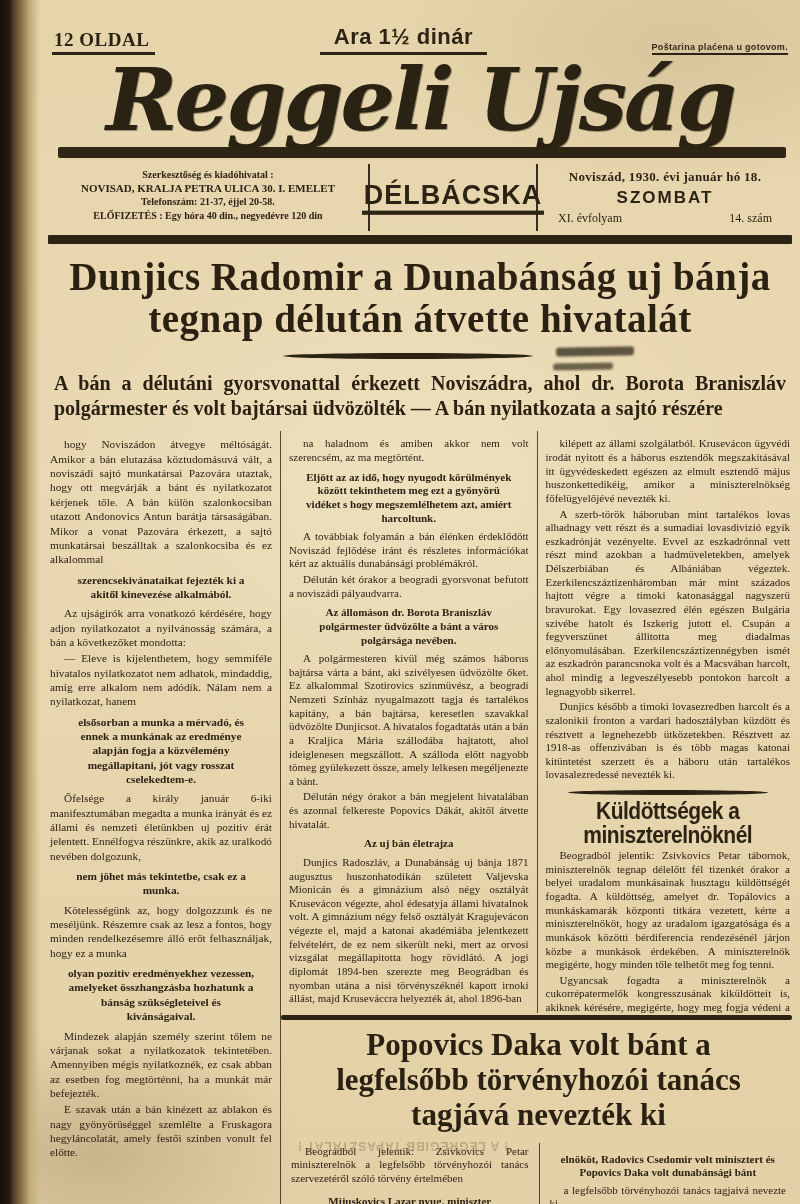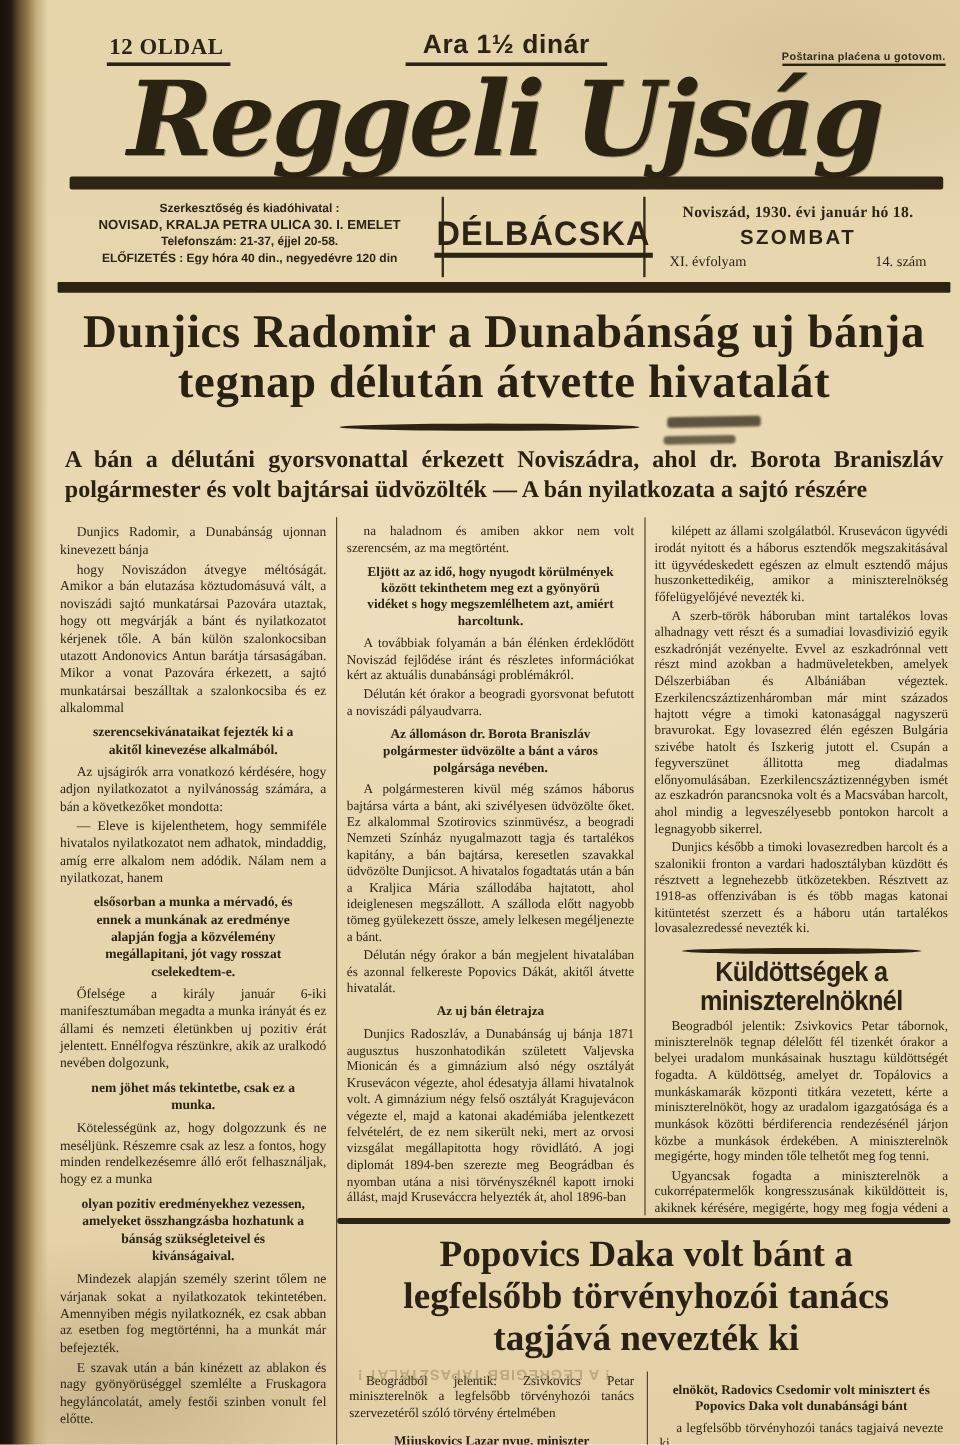--- a/index.html
+++ b/index.html
@@ -15,37 +15,37 @@
     color:#2c2315;
   }
   .spine {
     position:absolute; left:0; top:0; width:40px; height:1204px; z-index:5;
     background:linear-gradient(90deg,#17100a 0px,#241910 9px,#5e4a2e 15px,#93794c 23px,#c4ac7b 30px,rgba(214,195,150,0) 40px);
   }
   .content { position:relative; margin-left:42px; padding:0 8px 0 6px; z-index:2; }
 
   
   .topbar { display:flex; align-items:flex-end; justify-content:space-between; padding:24px 4px 0 4px; }
-  .pages { font-family:"Liberation Serif",serif; font-weight:bold; font-size:19px; border-bottom:3px solid #2c2315; padding:0 6px 1px 2px; letter-spacing:.5px;margin-left:37px; }
+  .pages { font-family:"Liberation Serif",serif; font-weight:bold; font-size:19px; border-bottom:3px solid #2c2315; padding:0 6px 1px 2px; letter-spacing:.5px; }
   .price { font-family:"Liberation Sans",sans-serif; font-weight:bold; font-size:22px; border-bottom:3px solid #2c2315; padding:0 14px 2px 14px; letter-spacing:.5px; }
   .postage { font-family:"Liberation Sans",sans-serif; font-weight:bold; font-size:9px; border-bottom:2px solid #2c2315; padding-bottom:1px; letter-spacing:.3px; color:#33291a; }
 
   
   .masthead { text-align:center; padding:2px 0 0 0; }
   .masthead-title {
     font-family:"DejaVu Serif", serif; font-style:italic; font-weight:bold;
     font-size:86px; line-height:1.0; letter-spacing:-3px; color:#2a2213;
     text-shadow:1px 1px 0 rgba(42,34,19,.4);
   }
   .masthead-bar { height:11px; background:#2e2515; margin:4px 6px 0 10px; border-radius:2px; }
 
   
   .info-row { display:flex; align-items:stretch; margin-top:6px; }
   .info-cell { padding:5px 6px; }
-  .info-office { width:320px; text-align:center; font-family:Liberation Sans, sans-serif; }
+  .info-office { width:320px; text-align:center; font-family:Liberation Serif, serif; }
   .office-l1 { font-size:10px; font-weight:bold; }
   .office-l2 { font-size:11px; font-weight:bold; margin-top:2px; }
   .office-l3 { font-size:10px; font-weight:bold; margin-top:2px; }
   .office-l4 { font-size:10px; font-weight:bold; margin-top:3px; }
   .info-brand { width:170px; display:flex; align-items:center; justify-content:center; border-left:2px solid #3a2f1d; border-right:2px solid #3a2f1d; }
   .brand-text { font-family:"Liberation Sans",sans-serif; font-weight:bold; font-size:27px; letter-spacing:1px; border-bottom:4px solid #2c2315; line-height:1.05; padding:0 2px 1px 2px; transform:scaleY(1.05); }
   .info-date { flex:1; text-align:center; font-family:"Liberation Serif",serif; }
   .dateline { font-size:13px; font-weight:bold; letter-spacing:.3px; }
   .dayline { font-family:"Liberation Sans",sans-serif; font-size:17px; font-weight:bold; letter-spacing:2px; margin-top:3px; }
   .vol-row { display:flex; justify-content:space-between; padding:3px 14px 0 14px; font-size:12px; }
@@ -133,21 +133,20 @@
     <div class="headline">Dunjics Radomir a Dunabánság uj bánja tegnap délután átvette hivatalát</div>
     <div class="divider-row">
       <div class="taper"></div>
       <div class="smudge1"></div>
       <div class="smudge2"></div>
     </div>
     <div class="subhead">A bán a délutáni gyorsvonattal érkezett Noviszádra, ahol dr. Borota Braniszláv polgármester és volt bajtársai üdvözölték — A bán nyilatkozata a sajtó részére</div>
 
     <div class="columns">
       <div class="col1">
-          <p class="para p">Dunjics Radomir, a Dunabánság ujonnan kinevezett bánja</p>
           <p class="para p">hogy Noviszádon átvegye méltóságát. Amikor a bán elutazása köztudomásuvá vált, a noviszádi sajtó munkatársai Pazovára utaztak, hogy ott megvárják a bánt és nyilatkozatot kérjenek tőle. A bán külön szalonkocsiban utazott Andonovics Antun barátja társaságában. Mikor a vonat Pazovára érkezett, a sajtó munkatársai beszálltak a szalonkocsiba és ez alkalommal</p>
           <p class="para b">szerencsekivánataikat fejezték ki a akitől kinevezése alkalmából.</p>
           <p class="para p">Az ujságirók arra vonatkozó kérdésére, hogy adjon nyilatkozatot a nyilvánosság számára, a bán a következőket mondotta:</p>
           <p class="para p">— Eleve is kijelenthetem, hogy semmiféle hivatalos nyilatkozatot nem adhatok, mindaddig, amíg erre alkalom nem adódik. Nálam nem a nyilatkozat, hanem</p>
           <p class="para b">elsősorban a munka a mérvadó, és ennek a munkának az eredménye alapján fogja a közvélemény megállapitani, jót vagy rosszat cselekedtem-e.</p>
           <p class="para p">Őfelsége a király január 6-iki manifesztumában megadta a munka irányát és ez állami és nemzeti életünkben uj pozitiv érát jelentett. Ennélfogva részünkre, akik az uralkodó nevében dolgozunk,</p>
           <p class="para b">nem jöhet más tekintetbe, csak ez a munka.</p>
           <p class="para p">Kötelességünk az, hogy dolgozzunk és ne meséljünk. Részemre csak az lesz a fontos, hogy minden rendelkezésemre álló erőt felhasználjak, hogy ez a munka</p>
           <p class="para b">olyan pozitiv eredményekhez vezessen, amelyeket összhangzásba hozhatunk a bánság szükségleteivel és kivánságaival.</p>
           <p class="para p">Mindezek alapján személy szerint tőlem ne várjanak sokat a nyilatkozatok tekintetében. Amennyiben mégis nyilatkoznék, ez csak abban az esetben fog megtörténni, ha a munkát már befejezték.</p>

